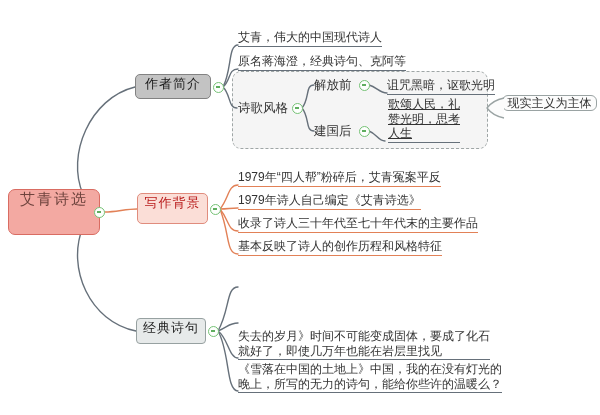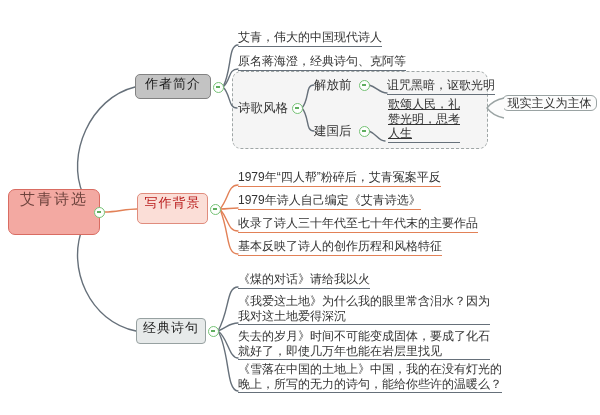--- a/index.html
+++ b/index.html
@@ -147,21 +147,18 @@
   <div class="line-node u-orange" style="left:238px;top:170px;">1979年“四人帮”粉碎后，艾青冤案平反</div>
   <div class="line-node u-orange" style="left:238px;top:193px;">1979年诗人自己编定《艾青诗选》</div>
   <div class="line-node u-orange" style="left:238px;top:216px;">收录了诗人三十年代至七十年代末的主要作品</div>
   <div class="line-node u-orange" style="left:238px;top:239px;">基本反映了诗人的创作历程和风格特征</div>
 
   <div class="node-box verses-box">
     <span>经典诗句</span>
   </div>
   <div class="collapse" style="left:207.5px;top:325.5px;"></div>
 
-  <div class="line-node u-gray" style="left:238px;top:272px;">《煤的对话》请给我以火</div>
-  <div class="line-node u-gray preline" style="left:238px;top:294px;">《我爱这土地》为什么我的眼里常含泪水？因为
-我对这土地爱得深沉</div>
   <div class="line-node u-gray preline" style="left:238px;top:329px;">失去的岁月》时间不可能变成固体，要成了化石
 就好了，即使几万年也能在岩层里找见</div>
   <div class="line-node u-gray preline" style="left:238px;top:362px;">《雪落在中国的土地上》中国，我的在没有灯光的
 晚上，所写的无力的诗句，能给你些许的温暖么？</div>
 
 </div>
 
 </body></html>

